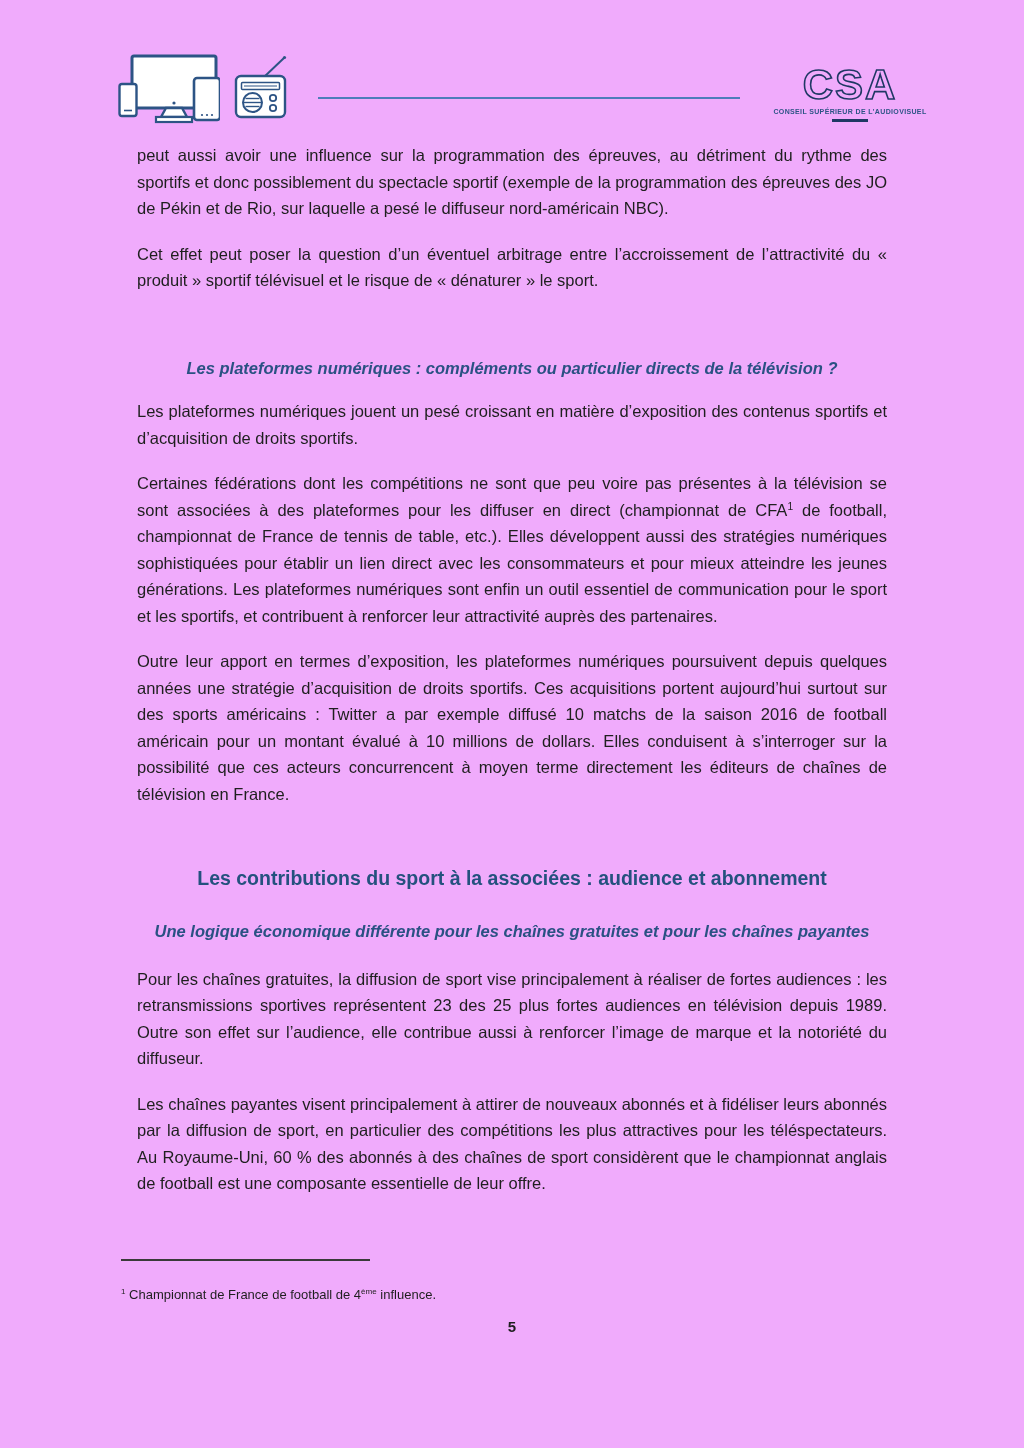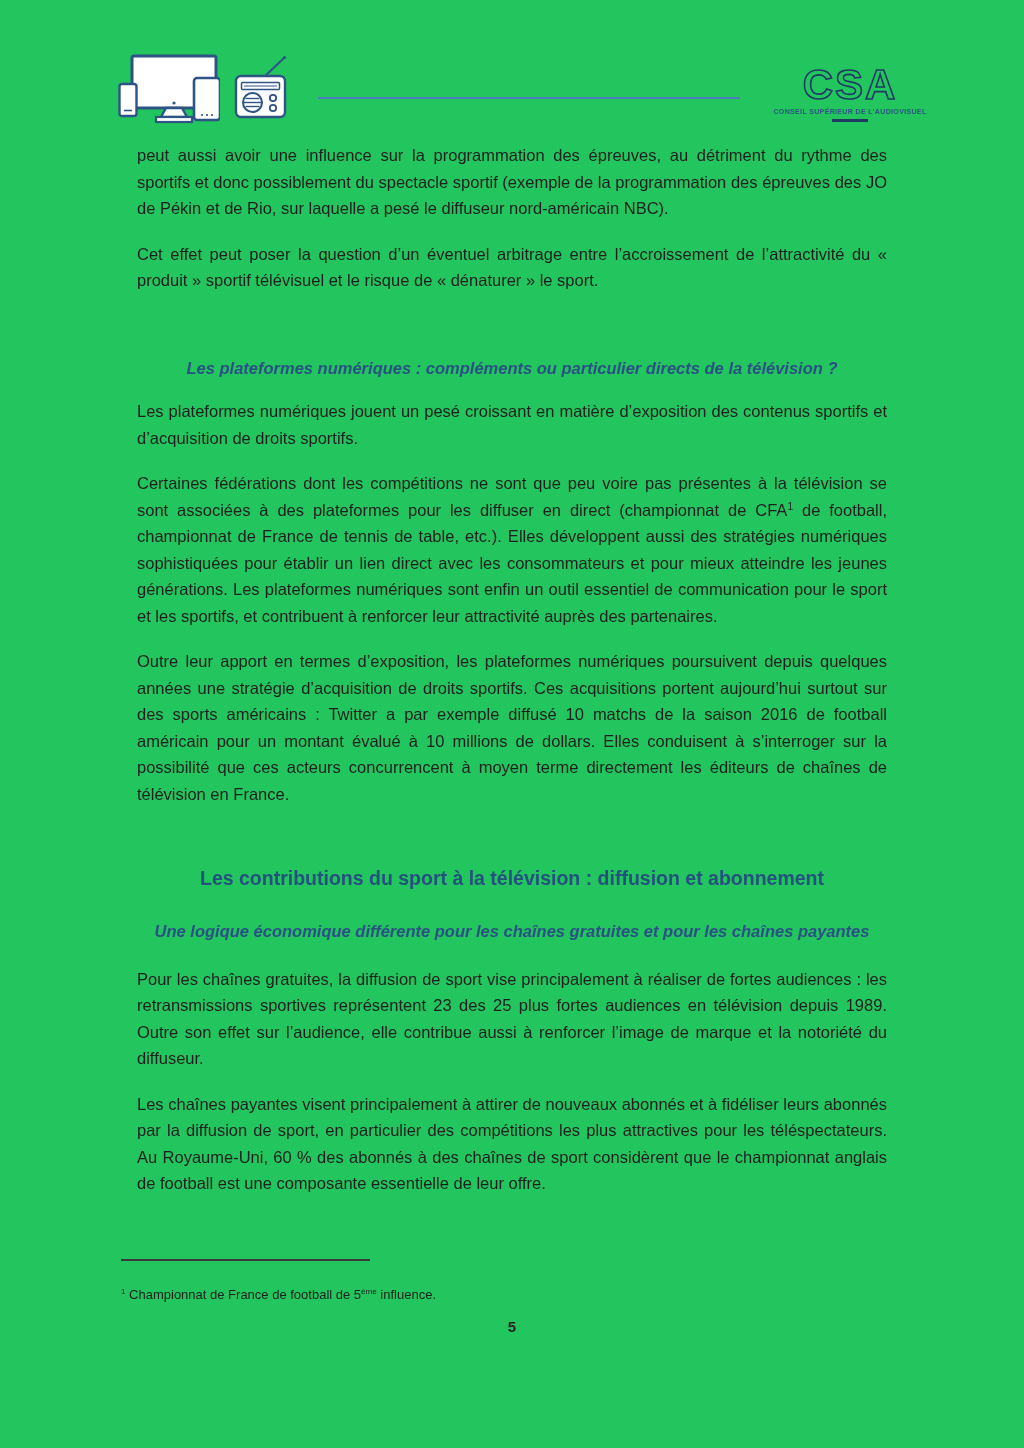--- a/index.html
+++ b/index.html
@@ -1,19 +1,19 @@
 <!DOCTYPE html>
 <html lang="fr"><head>
 <meta charset="utf-8">
 <style>
   html,body { margin:0; padding:0; background:#ffffff; }
   .page {
     position:relative;
     width:1024px; height:1448px;
-    background:#22c55e;
+    background:#f0abfc;
     font-family:"Liberation Sans", sans-serif;
     color:#1f1f1f;
     overflow:hidden;
   }
 
   
   .hdr-icons { position:absolute; left:118px; top:54px; display:flex; align-items:flex-end; gap:14px; }
   .hdr-rule { position:absolute; left:318px; top:97px; width:422px; height:2px; background:#4d7dba; }
   .logo { position:absolute; left:770px; top:62px; width:160px; text-align:center; }
   .logo-caption {
@@ -98,29 +98,29 @@
     <p class="body">Cet effet peut poser la question d’un éventuel arbitrage entre l’accroissement de l’attractivité du « produit » sportif télévisuel et le risque de « dénaturer » le sport.</p>
 
     <div class="h-italic first">Les plateformes numériques : compléments ou particulier directs de la télévision ?</div>
 
     <p class="body">Les plateformes numériques jouent un pesé croissant en matière d’exposition des contenus sportifs et d’acquisition de droits sportifs.</p>
 
     <p class="body"><span>Certaines fédérations dont les compétitions ne sont que peu voire pas présentes à la télévision se sont associées à des plateformes pour les diffuser en direct (championnat de CFA</span><sup>1</sup><span> de football, championnat de France de tennis de table, etc.). Elles développent aussi des stratégies numériques sophistiquées pour établir un lien direct avec les consommateurs et pour mieux atteindre les jeunes générations. Les plateformes numériques sont enfin un outil essentiel de communication pour le sport et les sportifs, et contribuent à renforcer leur attractivité auprès des partenaires.</span></p>
 
     <p class="body">Outre leur apport en termes d’exposition, les plateformes numériques poursuivent depuis quelques années une stratégie d’acquisition de droits sportifs. Ces acquisitions portent aujourd’hui surtout sur des sports américains : Twitter a par exemple diffusé 10 matchs de la saison 2016 de football américain pour un montant évalué à 10 millions de dollars. Elles conduisent à s’interroger sur la possibilité que ces acteurs concurrencent à moyen terme directement les éditeurs de chaînes de télévision en France.</p>
 
-    <div class="h-main">Les contributions du sport à la télévision : diffusion et abonnement</div>
+    <div class="h-main">Les contributions du sport à la associées : audience et abonnement</div>
 
     <div class="h-italic second">Une logique économique différente pour les chaînes gratuites et pour les chaînes payantes</div>
 
     <p class="body">Pour les chaînes gratuites, la diffusion de sport vise principalement à réaliser de fortes audiences : les retransmissions sportives représentent 23 des 25 plus fortes audiences en télévision depuis 1989. Outre son effet sur l’audience, elle contribue aussi à renforcer l’image de marque et la notoriété du diffuseur.</p>
 
     <p class="body">Les chaînes payantes visent principalement à attirer de nouveaux abonnés et à fidéliser leurs abonnés par la diffusion de sport, en particulier des compétitions les plus attractives pour les téléspectateurs. Au Royaume-Uni, 60 % des abonnés à des chaînes de sport considèrent que le championnat anglais de football est une composante essentielle de leur offre.</p>
 
   </div>
 
   <div class="footnote-sep"></div>
 
-  <p class="footnote"><sup>1</sup><span> Championnat de France de football de 5</span><sup>ème</sup><span> influence.</span></p>
+  <p class="footnote"><sup>1</sup><span> Championnat de France de football de 4</span><sup>ème</sup><span> influence.</span></p>
 
   <div class="page-num">5</div>
 
 </div>
 
 </body></html>

